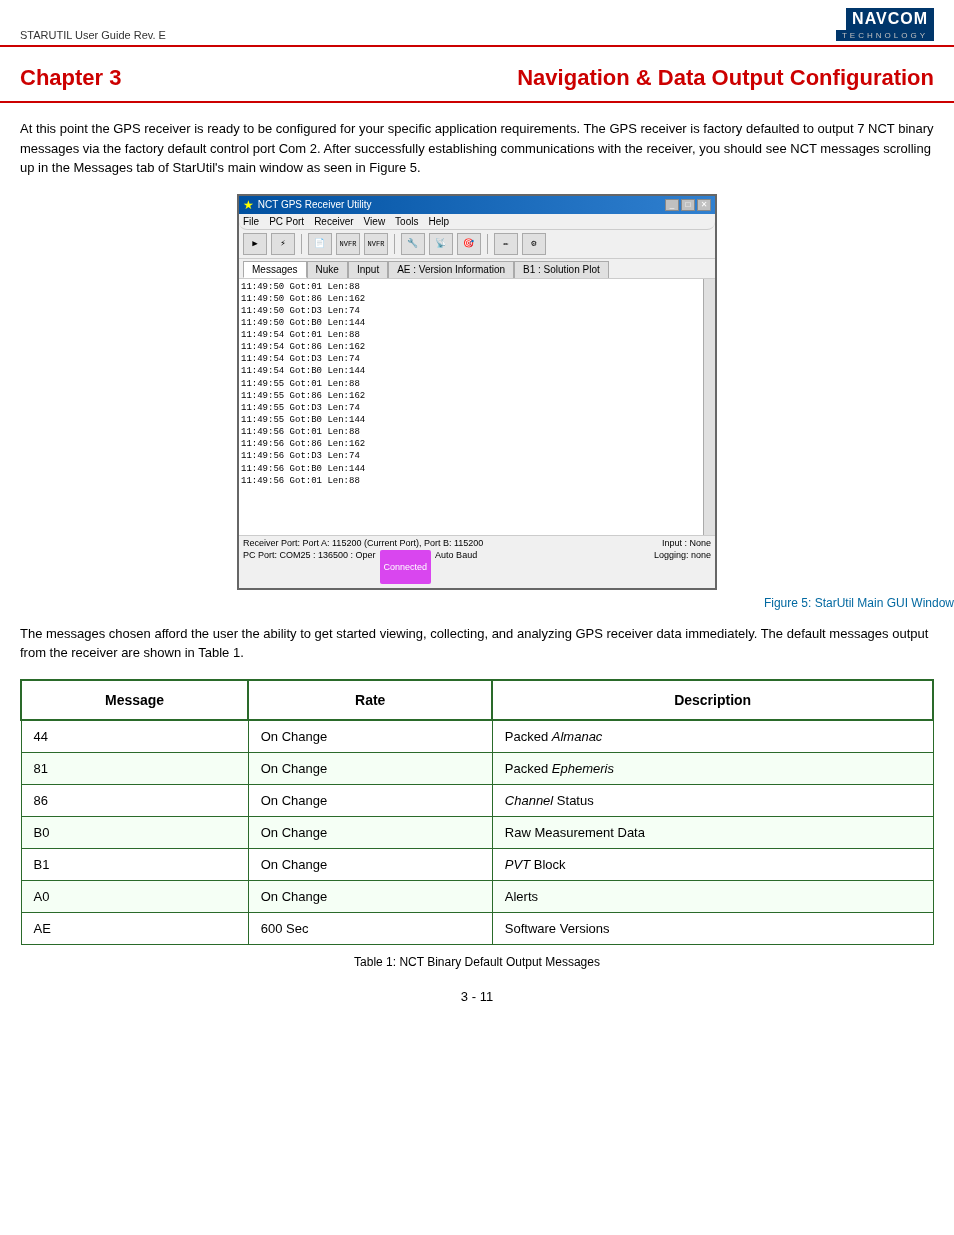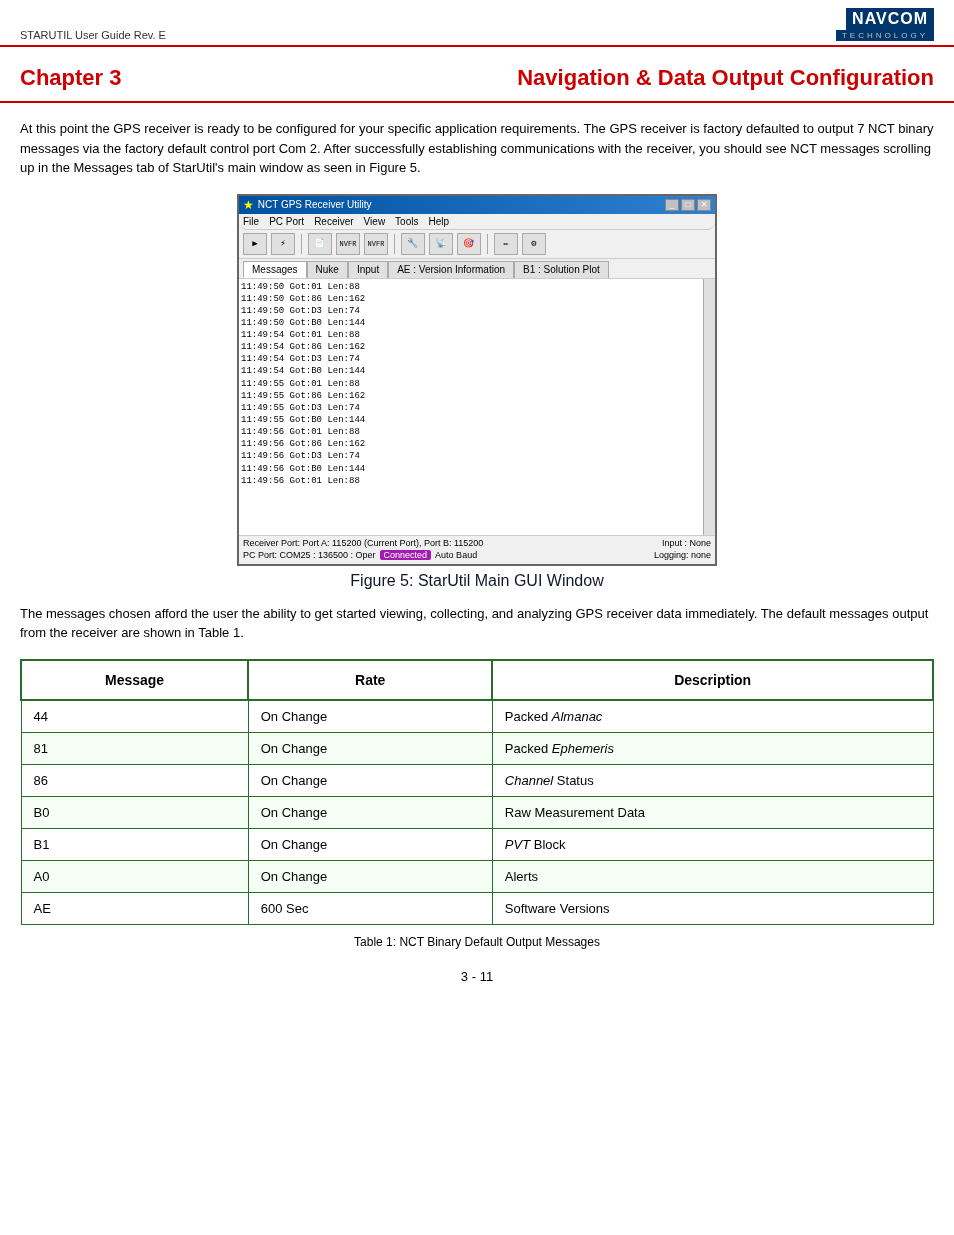--- a/index.html
+++ b/index.html
@@ -195,33 +195,33 @@
       font-size: 9px;
       font-family: Arial, sans-serif;
     }
     .gui-statusbar-row {
       display: flex;
       align-items: flex-start;
       gap: 4px;
       margin-bottom: 2px;
     }
     .gui-connected-badge {
-      background: #a21caf;
+      background: #d946ef;
       color: #fff;
-      padding: 0 4px;
+      padding: 12px 4px;
       font-size: 9px;
       border-radius: 2px;
     }
 
     
     .figure-caption {
-      text-align: center;
-      font-size: 16px;
+      text-align: right;
+      font-size: 12px;
       margin: 6px 0 14px 0;
-      color: #0f172a;
+      color: #0369a1;
     }
 
     
     .body-text2 {
       padding: 0 20px;
       margin-bottom: 16px;
       line-height: 1.5;
       font-size: 13px;
     }
 

